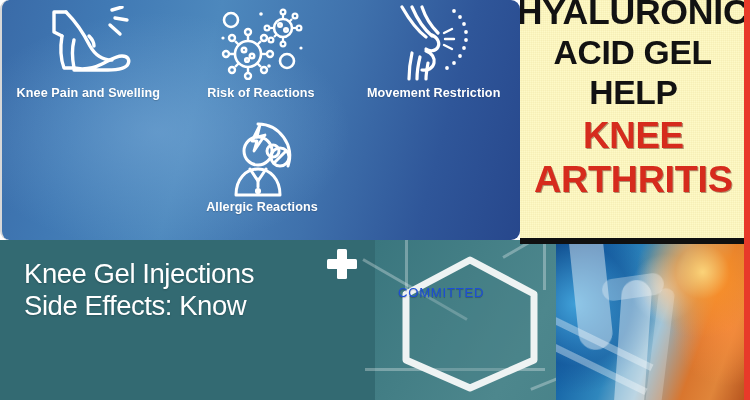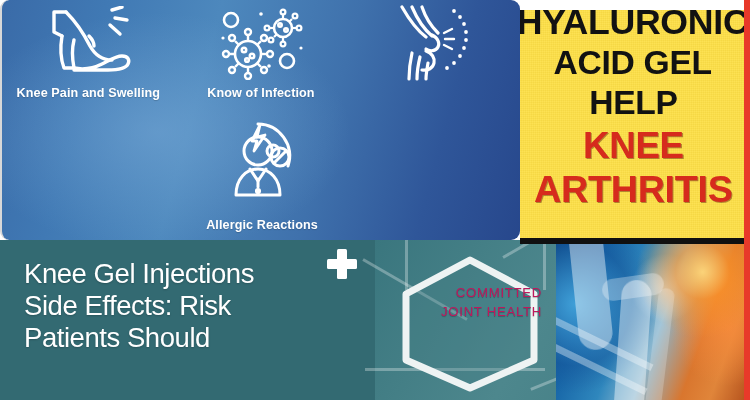--- a/index.html
+++ b/index.html
@@ -20,28 +20,27 @@
   .icon-grid-row{ position:absolute; display:flex; width:100%; }
   #row-one{ top:4px; left:0; }
   #row-two{ top:120px; left:52px; width:416px; }
   .icon-cell{ flex:1; display:flex; flex-direction:column; align-items:center; }
   .icon-art{ height:78px; display:flex; align-items:center; justify-content:center; }
   .icon-art svg{ display:block; }
   .icon-caption{
     color:#ffffff; font-size:12.6px; font-weight:700; letter-spacing:.1px;
     margin-top:4px; white-space:nowrap; text-shadow:0 1px 1px rgba(0,0,0,.18);
   }
-  #row-two .icon-caption{ margin-top:20px; }
+  #row-two .icon-caption{ margin-top:2px; }
 
   
   #panel-poster{
     position:absolute; left:520px; top:0; width:226px; height:238px;
-    background:#fde047;
+    background:#fef9c3;
     overflow:hidden;
-    margin-top:10px;
   }
   #panel-poster::after{
     content:""; position:absolute; inset:0; pointer-events:none;
     background:
       repeating-linear-gradient(0deg, rgba(255,255,255,.05) 0 1px, rgba(160,110,40,.05) 1px 2px),
       repeating-linear-gradient(90deg, rgba(255,255,255,.04) 0 1px, rgba(160,110,40,.05) 1px 2px);
     opacity:.8;
   }
   #poster-stack{
     position:absolute; left:0; top:-6px; width:226px;
@@ -103,21 +102,21 @@
   #banner-plus .bar{ position:absolute; background:#ffffff; border-radius:1.5px; }
   #banner-plus .bar.h{ left:0; top:10px; width:30px; height:10px; }
   #banner-plus .bar.v{ left:10px; top:0; width:10px; height:30px; }
   
   #hex-badge{
     position:absolute; left:398px; top:256px; width:144px; height:136px; z-index:6;
   }
   #hex-badge svg{ display:block; }
   #hex-text{
     position:absolute; left:398px; top:284px; width:144px; z-index:7;
-    text-align:right; color:#be185d; font-size:13.2px; line-height:1.42;
+    text-align:left; color:#1d4ed8; font-size:13.2px; line-height:1.42;
     letter-spacing:.7px; text-shadow:0 1px 1px rgba(0,0,0,.25);
   }
 </style>
 </head>
 <body>
 
 <div id="canvas">
 
   <div id="panel-infographic">
 
@@ -189,21 +188,21 @@
 
               <circle cx="14" cy="14" r="7"></circle>
               <circle cx="70" cy="55" r="7"></circle>
               <circle cx="44" cy="8" r="1.8" fill="#ffffff" stroke="none"></circle>
               <circle cx="52" cy="60" r="1.8" fill="#ffffff" stroke="none"></circle>
               <circle cx="6" cy="32" r="1.6" fill="#ffffff" stroke="none"></circle>
               <circle cx="84" cy="42" r="1.6" fill="#ffffff" stroke="none"></circle>
             </g>
           </svg>
         </div>
-        <div class="icon-caption">Know of Infection</div>
+        <div class="icon-caption">Risk of Reactions</div>
       </div>
 
       <div class="icon-cell">
         <div class="icon-art">
           <svg width="84" height="76" viewBox="0 0 84 76">
             <g fill="none" stroke="#ffffff" stroke-width="3.2" stroke-linecap="round" stroke-linejoin="round">
               <path d="M10 2 C18 16 26 26 34 32"></path>
               <path d="M20 2 C26 16 33 25 40 31"></path>
               <path d="M30 2 C34 14 40 22 46 28"></path>
               <path d="M40 30 c6 3 8 8 6 12 c-2 4 -8 5 -12 2"></path>
@@ -223,20 +222,21 @@
                 <circle cx="62" cy="58" r="1.9"></circle>
               <circle cx="55" cy="63" r="1.9"></circle>
             </g>
             <g fill="none" stroke="#ffffff" stroke-width="2.4" stroke-linecap="round">
               <path d="M52 28 l8 -4"></path>
                 <path d="M53 34 l9 0"></path>
                 <path d="M52 40 l8 4"></path>
             </g>
           </svg>
         </div>
+        <div class="icon-caption">Movement Restriction</div>
       </div>
     </div>
 
     <div class="icon-grid-row" id="row-two">
 
       <div class="icon-cell">
         <div class="icon-art">
           <svg width="80" height="76" viewBox="0 0 80 76">
             <g fill="none" stroke="#ffffff" stroke-width="3" stroke-linecap="round" stroke-linejoin="round">
               <path d="M22 30 a14 14 0 1 1 28 0 a14 14 0 0 1 -28 0"></path>
@@ -293,28 +293,26 @@
 
   </div>
 
   <div id="banner-plus">
     <div class="bar h"></div>
     <div class="bar v"></div>
   </div>
 
   <div id="banner-title">
     <div>Knee Gel Injections</div>
-    <div>Side Effects: Risk</div>
-    <div>Patients Should</div>
+    <div>Side Effects: Know</div>
   </div>
 
   <div id="hex-badge">
     <svg width="144" height="136" viewBox="0 0 144 136">
       <polygon points="72,4 136,38 136,104 72,132 8,104 8,38" fill="rgba(70,125,132,0.30)" stroke="#eef3f3" stroke-width="7" stroke-linejoin="round"></polygon>
     </svg>
   </div>
   <div id="hex-text">
     <div>COMMITTED</div>
-    <div>JOINT HEALTH</div>
   </div>
 
   <div id="edge-red"></div>
 </div>
 
 </body></html>

